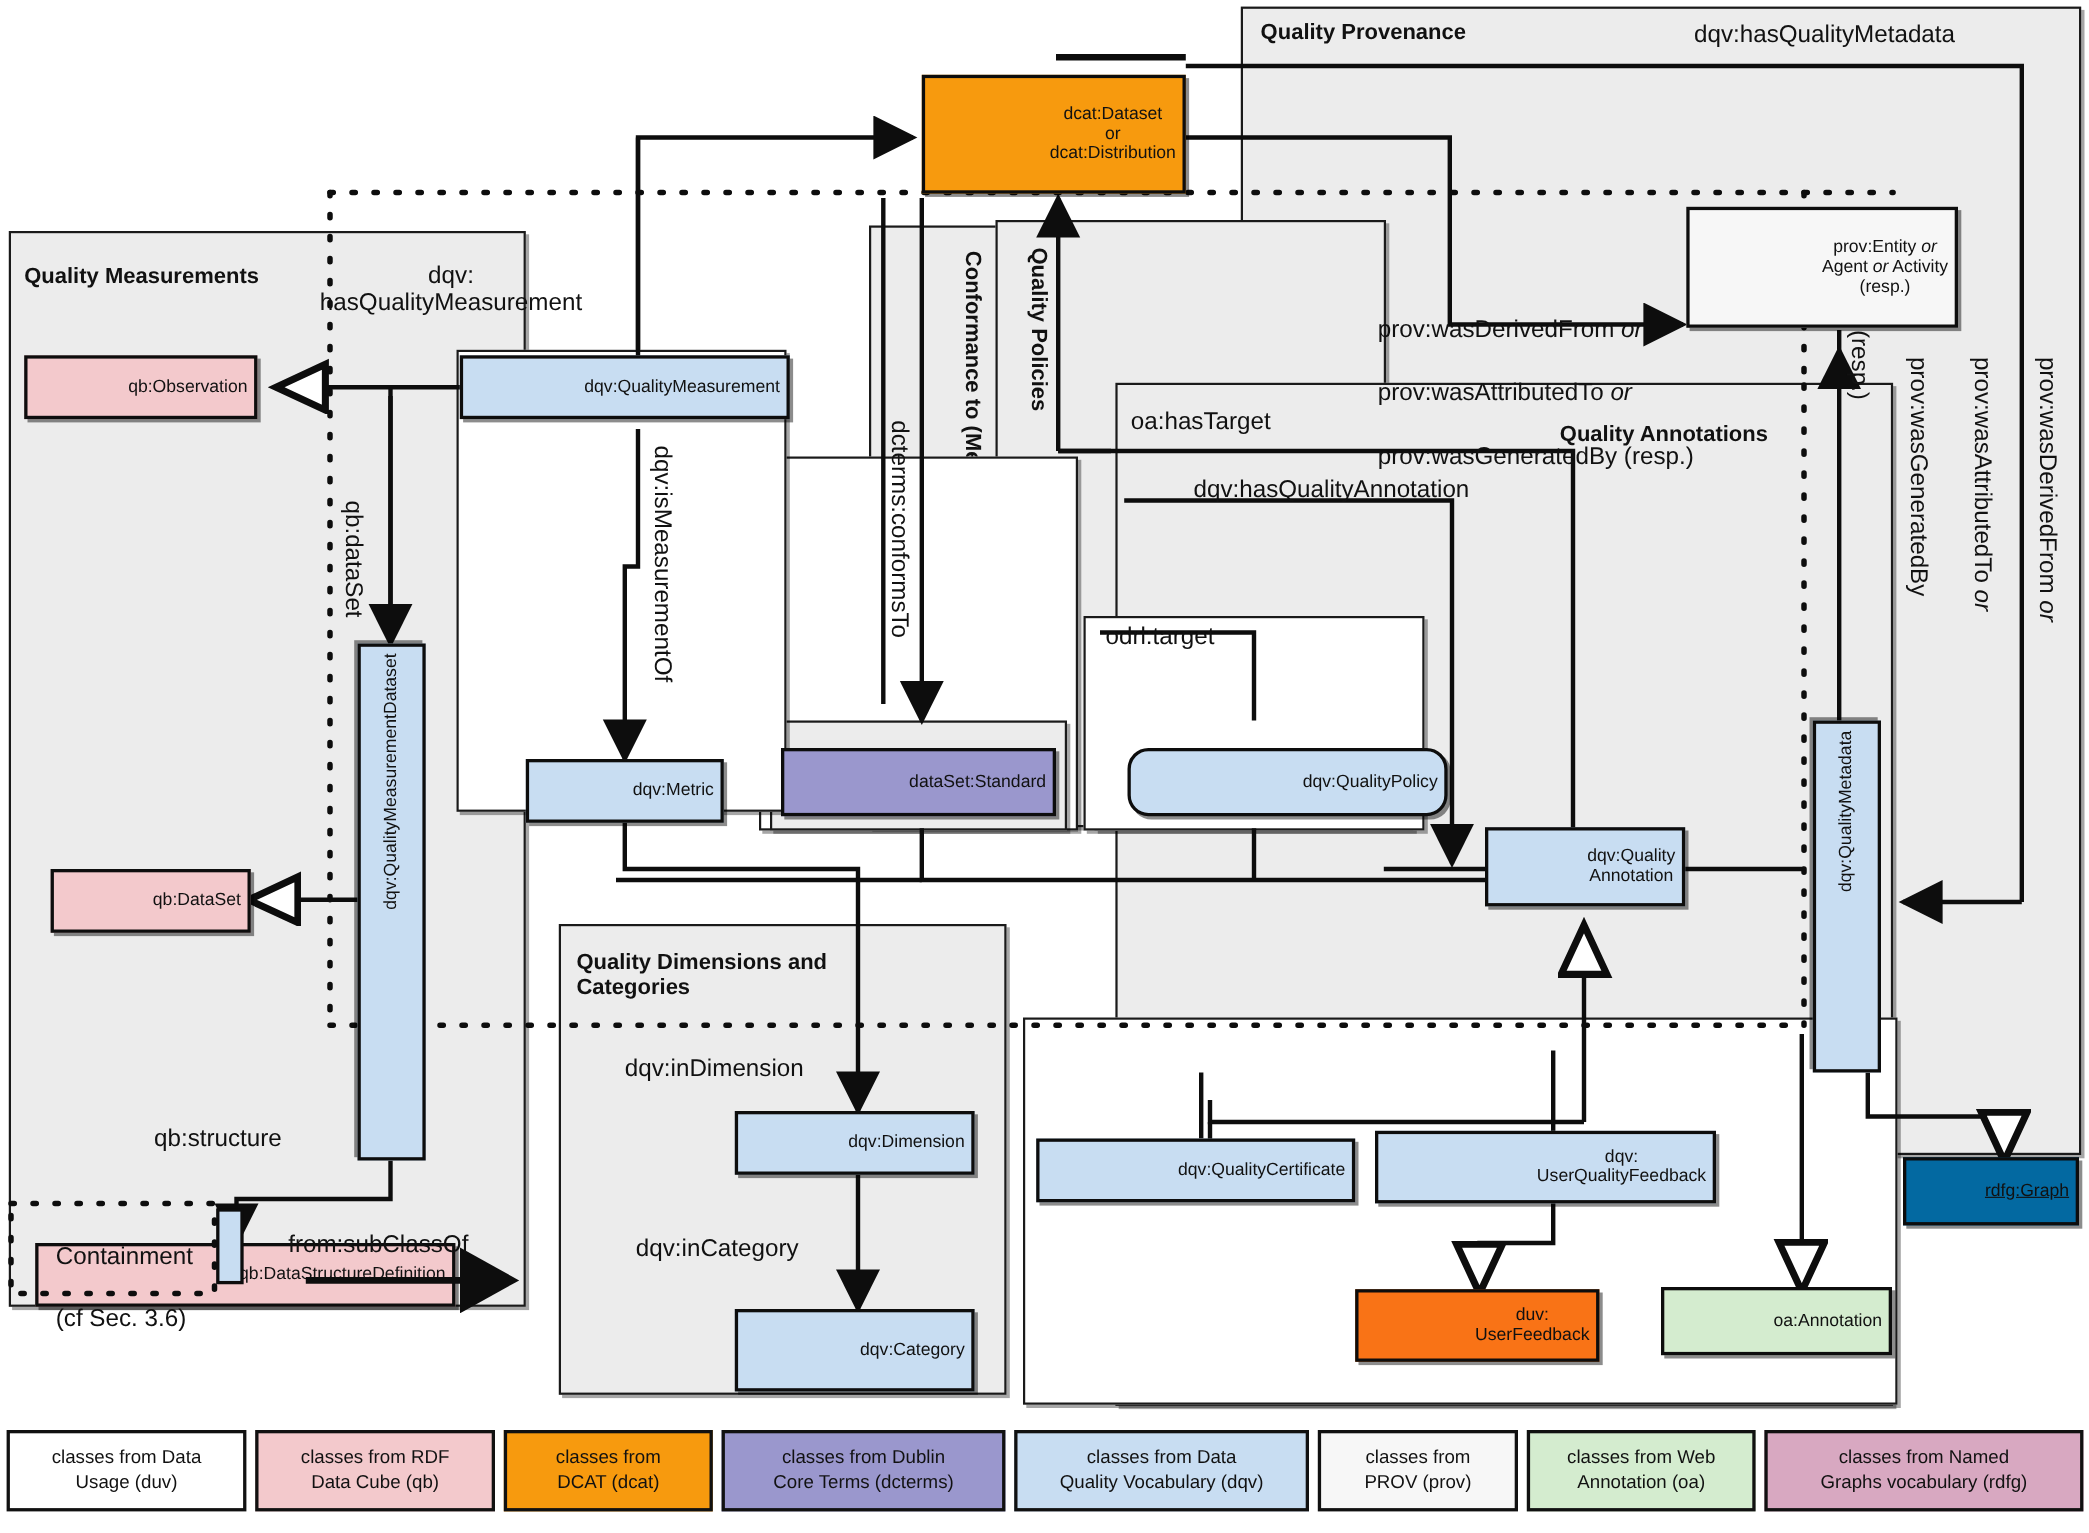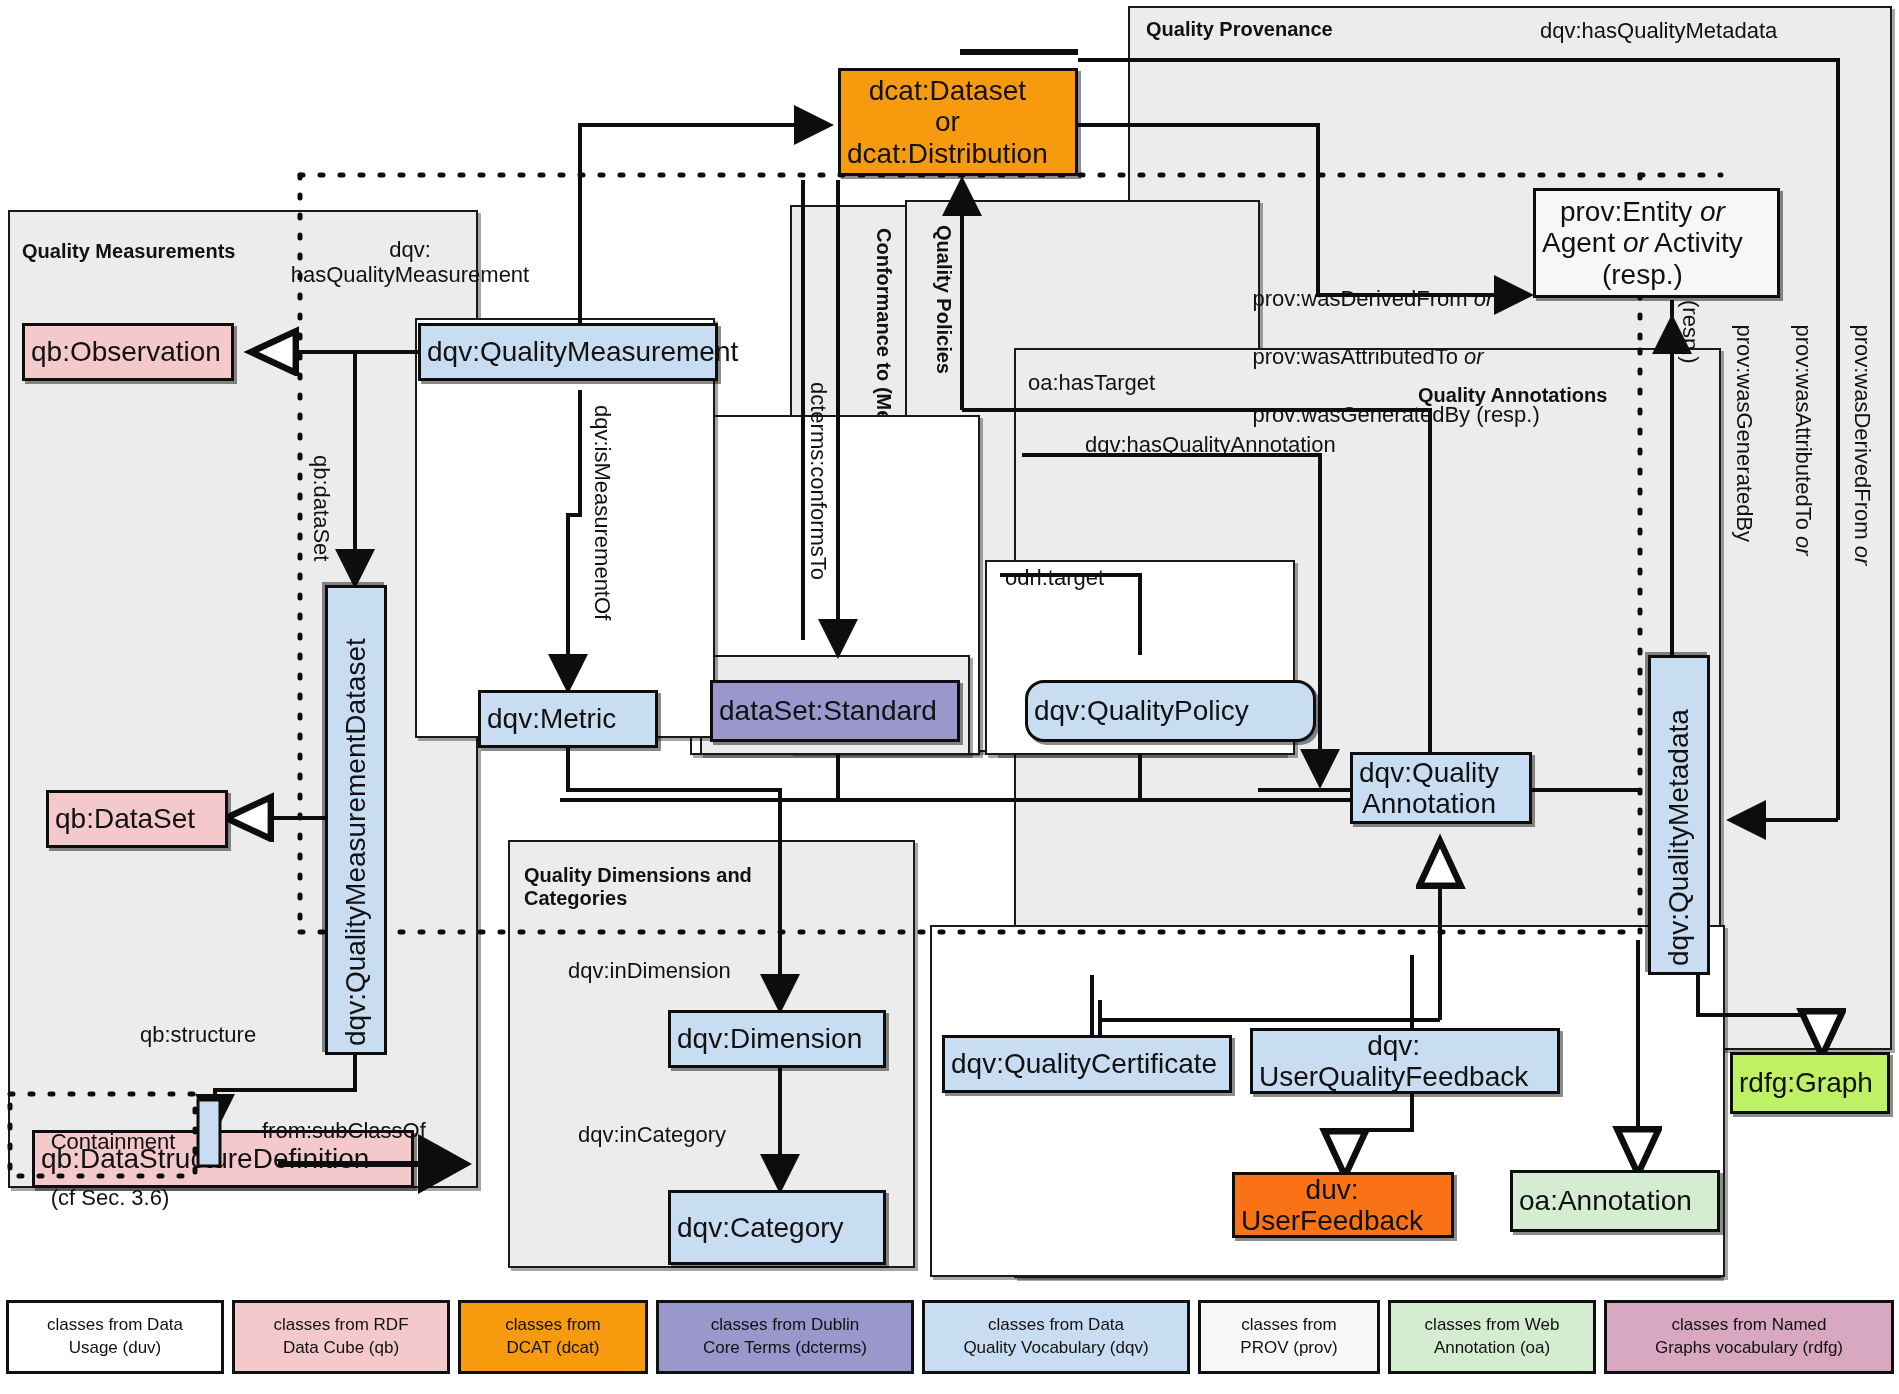--- a/index.html
+++ b/index.html
@@ -8,32 +8,32 @@
 
   
   .grp{position:absolute;background:#ececec;border:2.5px solid #1a1a1a;box-sizing:border-box;
        box-shadow:3px 3px 0 rgba(0,0,0,.35);}
   .grp.white{background:#fff;}
   .grp-title{position:absolute;font-weight:bold;font-size:20px;color:#111;white-space:nowrap;}
   .grp-title.vert{writing-mode:vertical-rl;}
 
   
   .node{position:absolute;box-sizing:border-box;border:3px solid #0d0d0d;
-        display:flex;align-items:center;justify-content:flex-start;text-align:center;
-        font-size:28px;color:#111;line-height:1.12;padding:2px 6px;
+        display:flex;align-items:center;justify-content:flex-end;text-align:center;
+        font-size:16px;color:#111;line-height:1.12;padding:2px 6px;
         box-shadow:3px 3px 0 rgba(0,0,0,.45);}
   .node.vert{writing-mode:vertical-rl;transform:rotate(180deg);padding:6px 2px;}
   .c-dcat{background:#f79a0e;}
   .c-qb{background:#f3c9cc;}
   .c-dqv{background:#c8ddf2;}
   .c-dcterms{background:#9a97cd;}
   .c-prov{background:#f7f7f7;}
   .c-duv{background:#f97316;}
   .c-oa{background:#d4eccf;}
-  .c-rdfg{background:#bef264;}
+  .c-rdfg{background:#0369a1;text-decoration:underline;}
 
   
   .lab{position:absolute;font-size:22px;color:#111;line-height:1.15;white-space:pre;}
   .lab.vert{writing-mode:vertical-rl;}
   .lab i{font-style:italic;}
 
   
   #wires{position:absolute;inset:0;width:1899px;height:1394px;pointer-events:none;}
 
   

